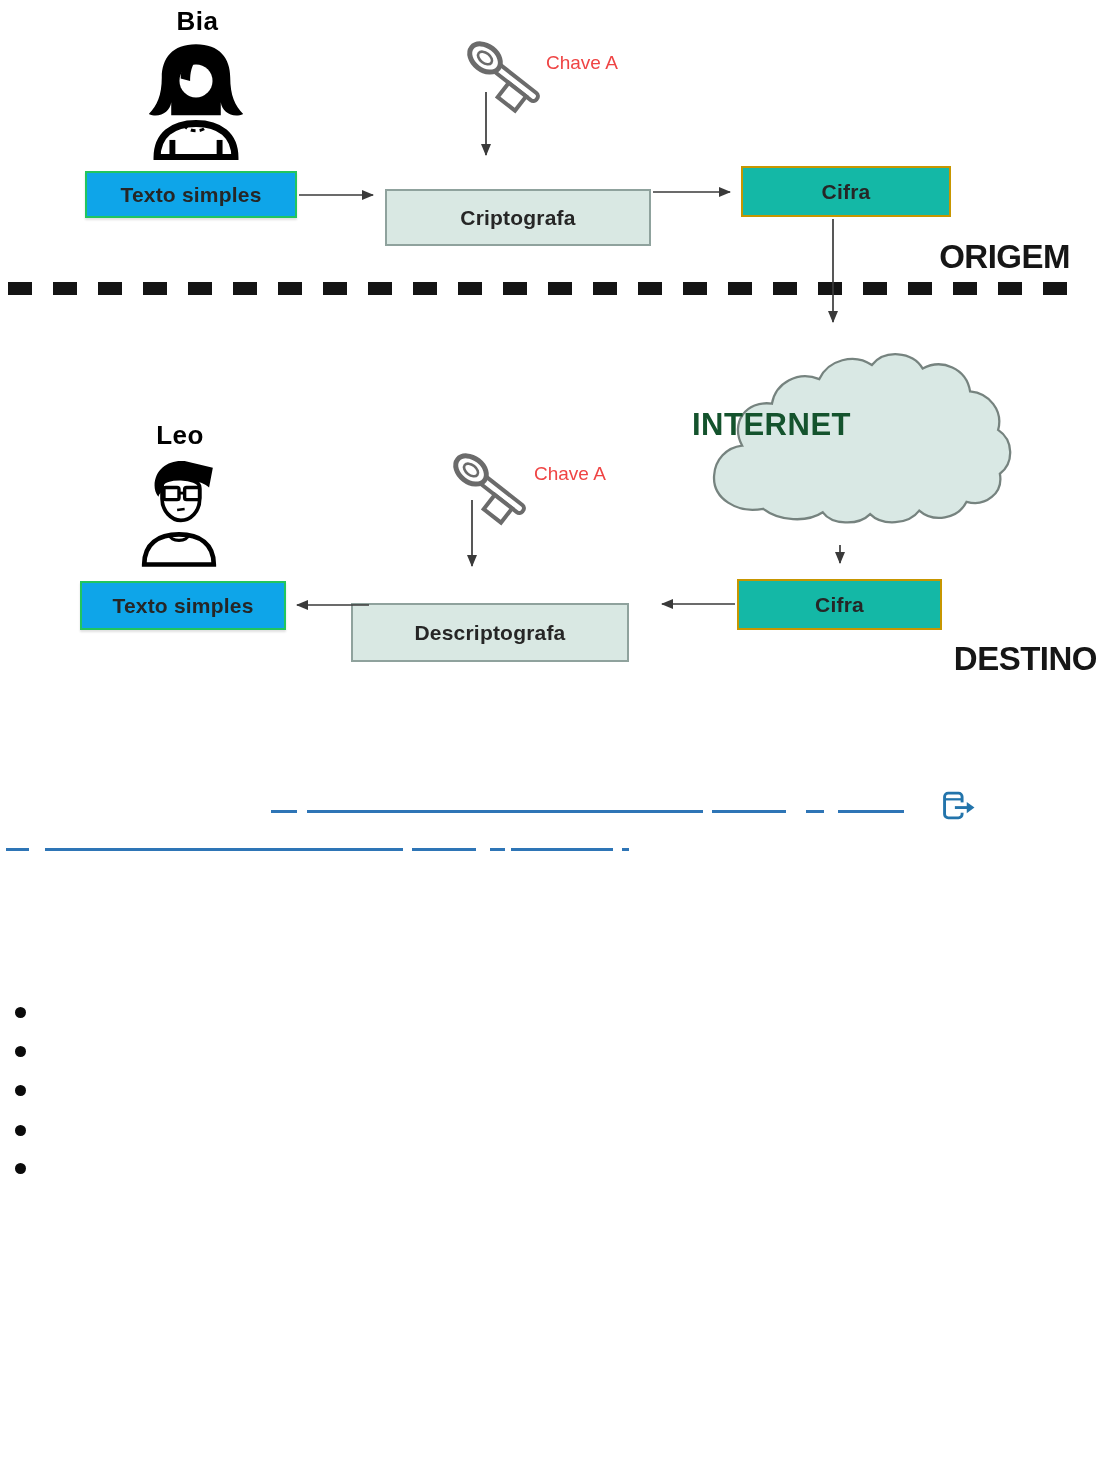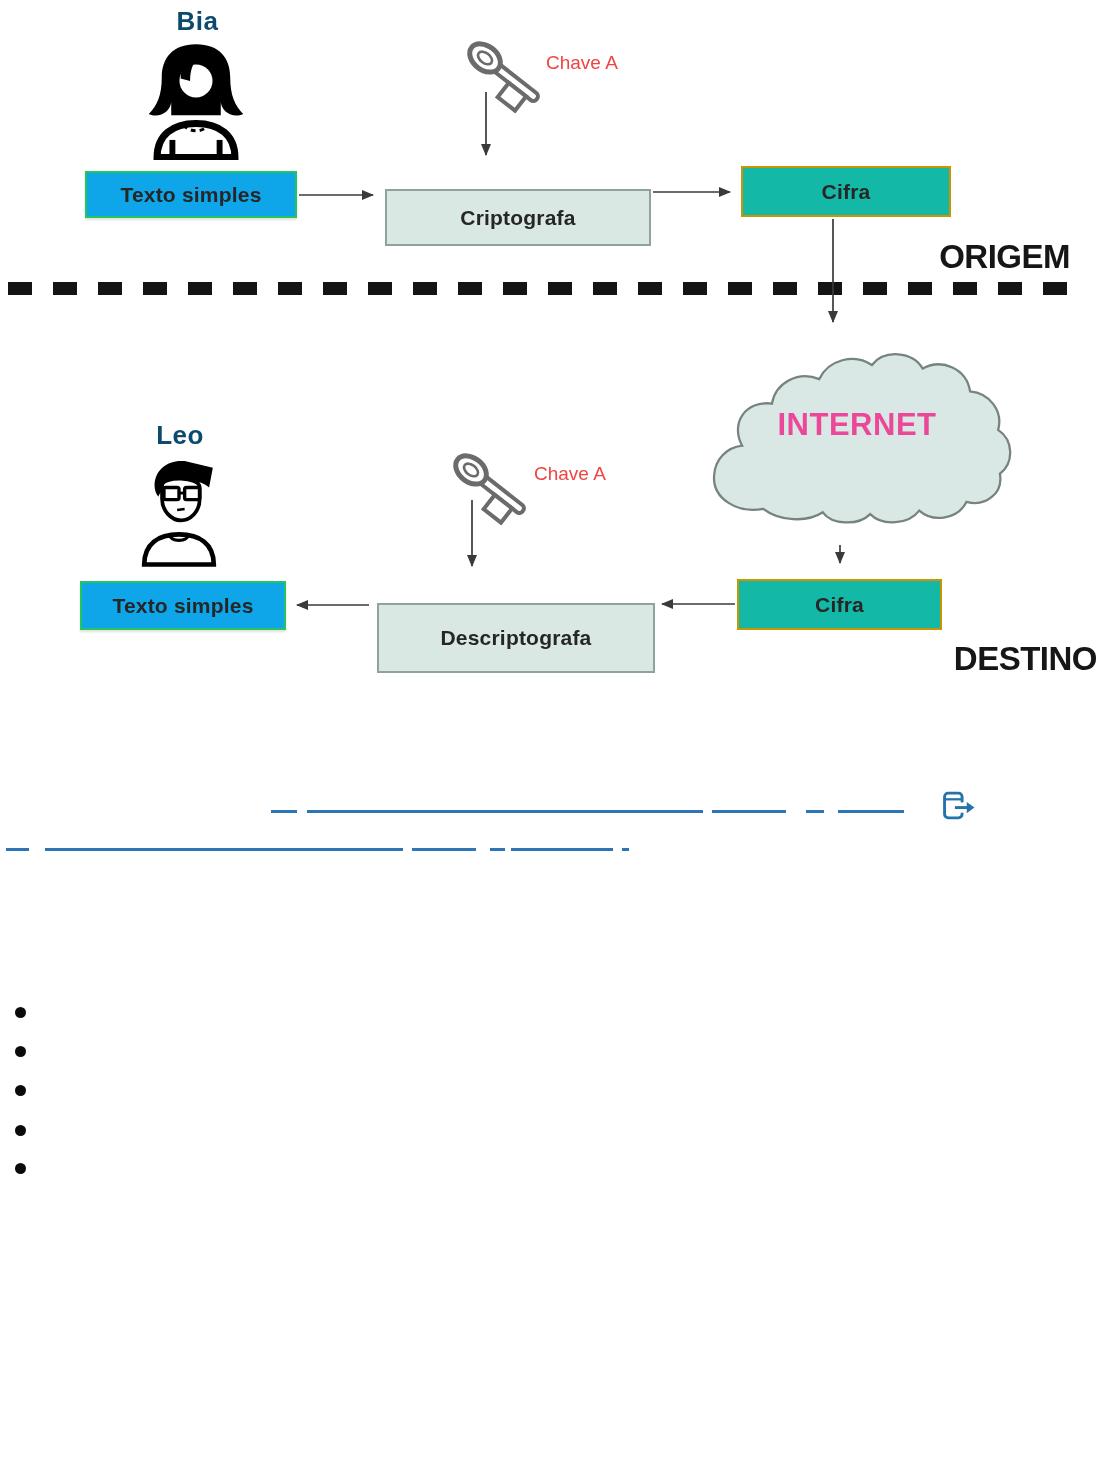--- a/index.html
+++ b/index.html
@@ -6,40 +6,40 @@
   #page{
     position:relative;
     width:1119px;height:1468px;
     background:#ffffff;
     font-family:"Liberation Sans","DejaVu Sans",sans-serif;
     overflow:hidden;
   }
   .abs{position:absolute;}
   
   .actor-label{
-    font-size:26px;font-weight:bold;color:#0c4a6e;text-align:center;
+    font-size:26px;font-weight:bold;color:#000000;text-align:center;
     letter-spacing:.5px;
   }
   
   .flow-box{
     position:absolute;display:flex;align-items:center;justify-content:center;
     font-size:21px;font-weight:bold;color:#262626;letter-spacing:.2px;
     box-sizing:border-box;
   }
   .box-plain{background:#0ea5e9;border:2px solid #22c55e;box-shadow:0 2px 2px rgba(0,0,0,.12);}
   .box-process{background:#d9e8e3;border:2px solid #8fa29d;margin-top:26px;}
   .box-cipher{background:#14b8a6;border:2px solid #c79600;}
   
   .zone-label{
     font-size:33px;font-weight:bold;color:#161616;text-align:right;
     letter-spacing:-0.5px;
   }
   .key-caption{font-size:19px;color:#ef4444;}
   .internet-label{
-    font-size:31px;font-weight:bold;color:#ec4899;text-align:center;letter-spacing:.5px;
+    font-size:31px;font-weight:bold;color:#14532d;text-align:left;letter-spacing:.5px;
   }
   
   .divider{
     height:13px;
     background:repeating-linear-gradient(90deg,#141414 0 24px,transparent 24px 45px);
   }
   
   .link-line{position:absolute;left:0;width:1119px;height:4px;}
   .link-seg{position:absolute;top:0;height:3px;background:#2e75b6;}
   
@@ -137,21 +137,21 @@
         <ellipse cx="26" cy="19" rx="17" ry="12" stroke-width="5"></ellipse>
         <ellipse cx="26" cy="19" rx="8" ry="5" stroke-width="2.6"></ellipse>
       </g>
     </svg>
   </div>
   <div class="abs key-caption" style="left:534px;top:463px;">Chave A</div>
 
   <div class="flow-box box-plain" style="left:80px;top:581px;width:206px;height:49px;">
     <span>Texto simples</span>
   </div>
-  <div class="flow-box box-process" style="left:377px;top:577px;width:278px;height:70px;">
+  <div class="flow-box box-process" style="left:351px;top:577px;width:278px;height:59px;">
     <span>Descriptografa</span>
   </div>
   <div class="flow-box box-cipher" style="left:737px;top:579px;width:205px;height:51px;">
     <span>Cifra</span>
   </div>
 
   <div class="abs zone-label" style="left:902px;top:640px;width:195px;">DESTINO</div>
 
   <svg class="abs" style="left:0;top:0;pointer-events:none;" width="1119" height="760">
     <defs>

